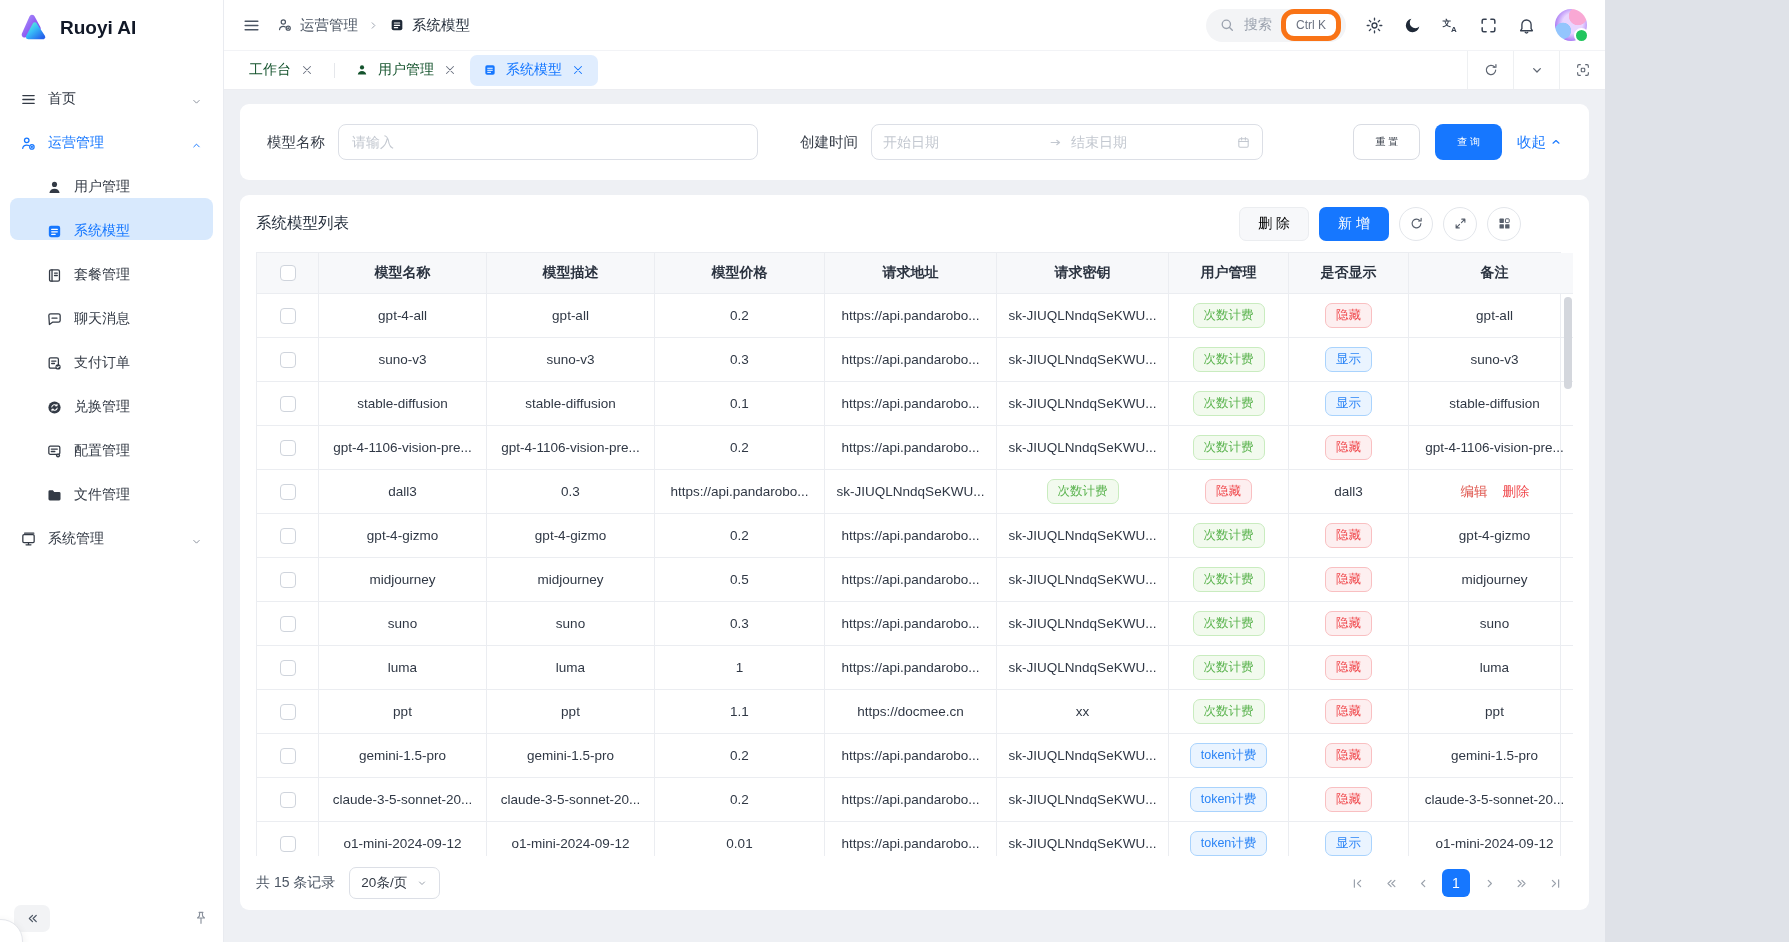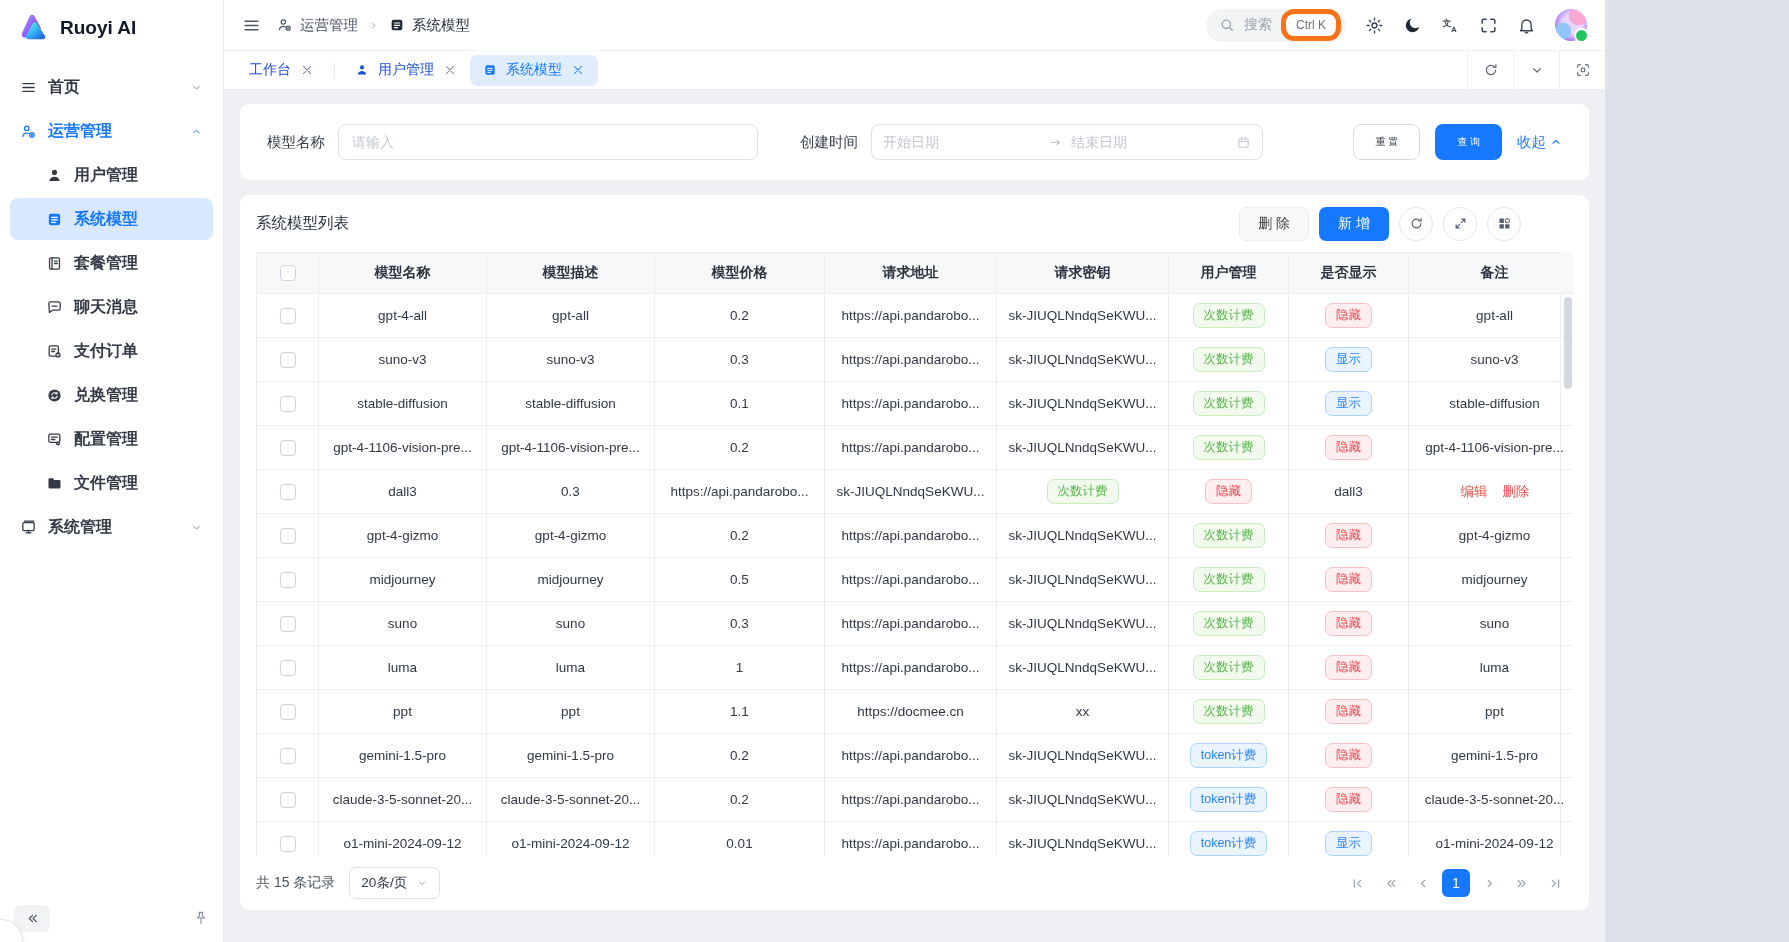--- a/index.html
+++ b/index.html
@@ -7,22 +7,22 @@
   .page { width:1605px; height:942px; position:relative; background:#eef0f4; display:flex;
           overflow:hidden; font-family:"Liberation Sans","DejaVu Sans",sans-serif; color:#374151; }
   .ic { display:inline-flex; align-items:center; justify-content:center; }
   .ic svg { display:block; }
 
   
   .sidebar { width:224px; background:#fff; border-right:1px solid #e9ebf0; display:flex; flex-direction:column; flex:none; }
   .logo { height:56px; display:flex; align-items:center; gap:10px; padding:0 16px; font-size:19px; font-weight:700; color:#111827; flex:none; }
   .logo .mark svg { width:34px; height:34px; }
   .side-nav { flex:1; padding:10px 10px; overflow:hidden; }
-  .nav-item { height:42px; border-radius:8px; display:flex; align-items:center; gap:11px; padding:0 10px;
-              font-size:16px; color:#333a45; margin-bottom:2px; cursor:pointer;font-weight:bold; }
+  .nav-item { height:42px; border-radius:8px; display:flex; align-items:flex-end; gap:11px; padding:0 10px;
+              font-size:14px; color:#333a45; margin-bottom:2px; cursor:pointer; }
   .nav-item .ic svg { width:17px; height:17px; }
   .nav-item.child { padding-left:36px; }
   .nav-item .sp { flex:1; }
   .nav-item .chev svg { width:13px; height:13px; color:#8a919c; }
   .nav-item.grp-active { color:#1677ff; }
   .nav-item.grp-active .chev svg { color:#1677ff; }
   .nav-item.selected { background:#d8e9fd; color:#1677ff; }
   .side-foot { height:48px; display:flex; align-items:center; justify-content:space-between; padding:0 14px; flex:none; }
   .collapse-btn { width:36px; height:27px; border:none; background:#f2f3f5; border-radius:7px; color:#4b5563;
                   display:flex; align-items:center; justify-content:center; cursor:pointer; }
@@ -45,21 +45,21 @@
   .avatar { width:32px; height:32px; border-radius:50%; position:relative; cursor:pointer;
             background: radial-gradient(circle at 72% 22%, #f9a8d4 0 26%, transparent 28%),
                         radial-gradient(circle at 25% 68%, #93c5fd 0 24%, transparent 26%),
                         radial-gradient(circle at 55% 45%, #e9d5ff 0 40%, #7c3aed 95%); }
   .avatar::after { content:""; position:absolute; right:-2px; bottom:-2px; width:11px; height:11px;
                    border-radius:50%; background:#22c55e; border:2px solid #fff; }
 
   
   .tabbar { height:40px; background:#fff; border-top:1px solid #f2f3f6; border-bottom:1px solid #ecedf1; display:flex; align-items:stretch; flex:none; }
   .tabs { display:flex; align-items:center; padding:0 12px; flex:1; }
-  .tab { display:flex; align-items:center; gap:9px; height:31px; padding:0 13px; border-radius:7px; font-size:14px; color:#1d4ed8; cursor:pointer; }
+  .tab { display:flex; align-items:center; gap:9px; height:31px; padding:0 13px; border-radius:7px; font-size:14px; color:#14532d; cursor:pointer; }
   .tab .ic svg { width:14px; height:14px; }
   .tab.active { background:#e0edfe; color:#1677ff; }
   .tab-close svg { width:10px; height:10px; color:#6b7280; }
   .tab.active .tab-close svg { color:#1677ff; }
   .tab-div { width:1px; height:15px; background:#e5e7eb; margin:0 7px; }
   .tab-ctrls { display:flex; }
   .tab-ctrl { width:46px; border-left:1px solid #eef0f2; display:flex; align-items:center; justify-content:center; color:#5f6672; cursor:pointer; }
   .tab-ctrl svg { width:16px; height:16px; }
 
   
@@ -81,21 +81,21 @@
   .btn-primary { background:#1677ff; color:#fff; }
   .link-collapse { color:#1677ff; font-size:14.5px; display:flex; align-items:center; gap:4px; cursor:pointer; white-space:nowrap; }
   .link-collapse svg { width:12px; height:12px; }
 
   
   .table-card { flex:1; display:flex; flex-direction:column; padding:0 16px; min-height:0; }
   .panel-head { height:57px; display:flex; align-items:center; flex:none; }
   .panel-title { font-size:15.5px; color:#1f2937; }
   .panel-tools { margin-left:auto; display:flex; align-items:center; gap:10px; padding-right:52px; }
   .btn-sm { height:34px; padding:0 18px; border-radius:7px; font-size:14px; }
-  .btn-disabled { background:#f7f8fa; border:1px solid #ebedf0; color:#404040; cursor:default; }
+  .btn-disabled { background:#f7f8fa; border:1px solid #ebedf0; color:#000000; cursor:default; }
   .circle-btn { width:34px; height:34px; border-radius:50%; border:1px solid #e3e6eb; display:flex; align-items:center;
                 justify-content:center; color:#565e6b; background:#fff; cursor:pointer; }
   .circle-btn svg { width:15px; height:15px; }
 
   .tbl-wrap { position:relative; flex:1; min-height:0; overflow:hidden; }
   .tbl { border:1px solid #ebedf1; border-bottom:none; margin-right:12px; }
   .trow { display:grid; grid-template-columns:62px 168px 168px 170px 172px 172px 120px 120px 172px 1fr; }
   .trow > div { display:flex; align-items:center; justify-content:center; border-right:1px solid #ebedf1; border-bottom:1px solid #ebedf1;
                 font-size:13.5px; color:#303845; padding:0 8px; text-align:center; height:44px; overflow:hidden; white-space:nowrap; }
   .trow > div:last-child { border-right:none; }

